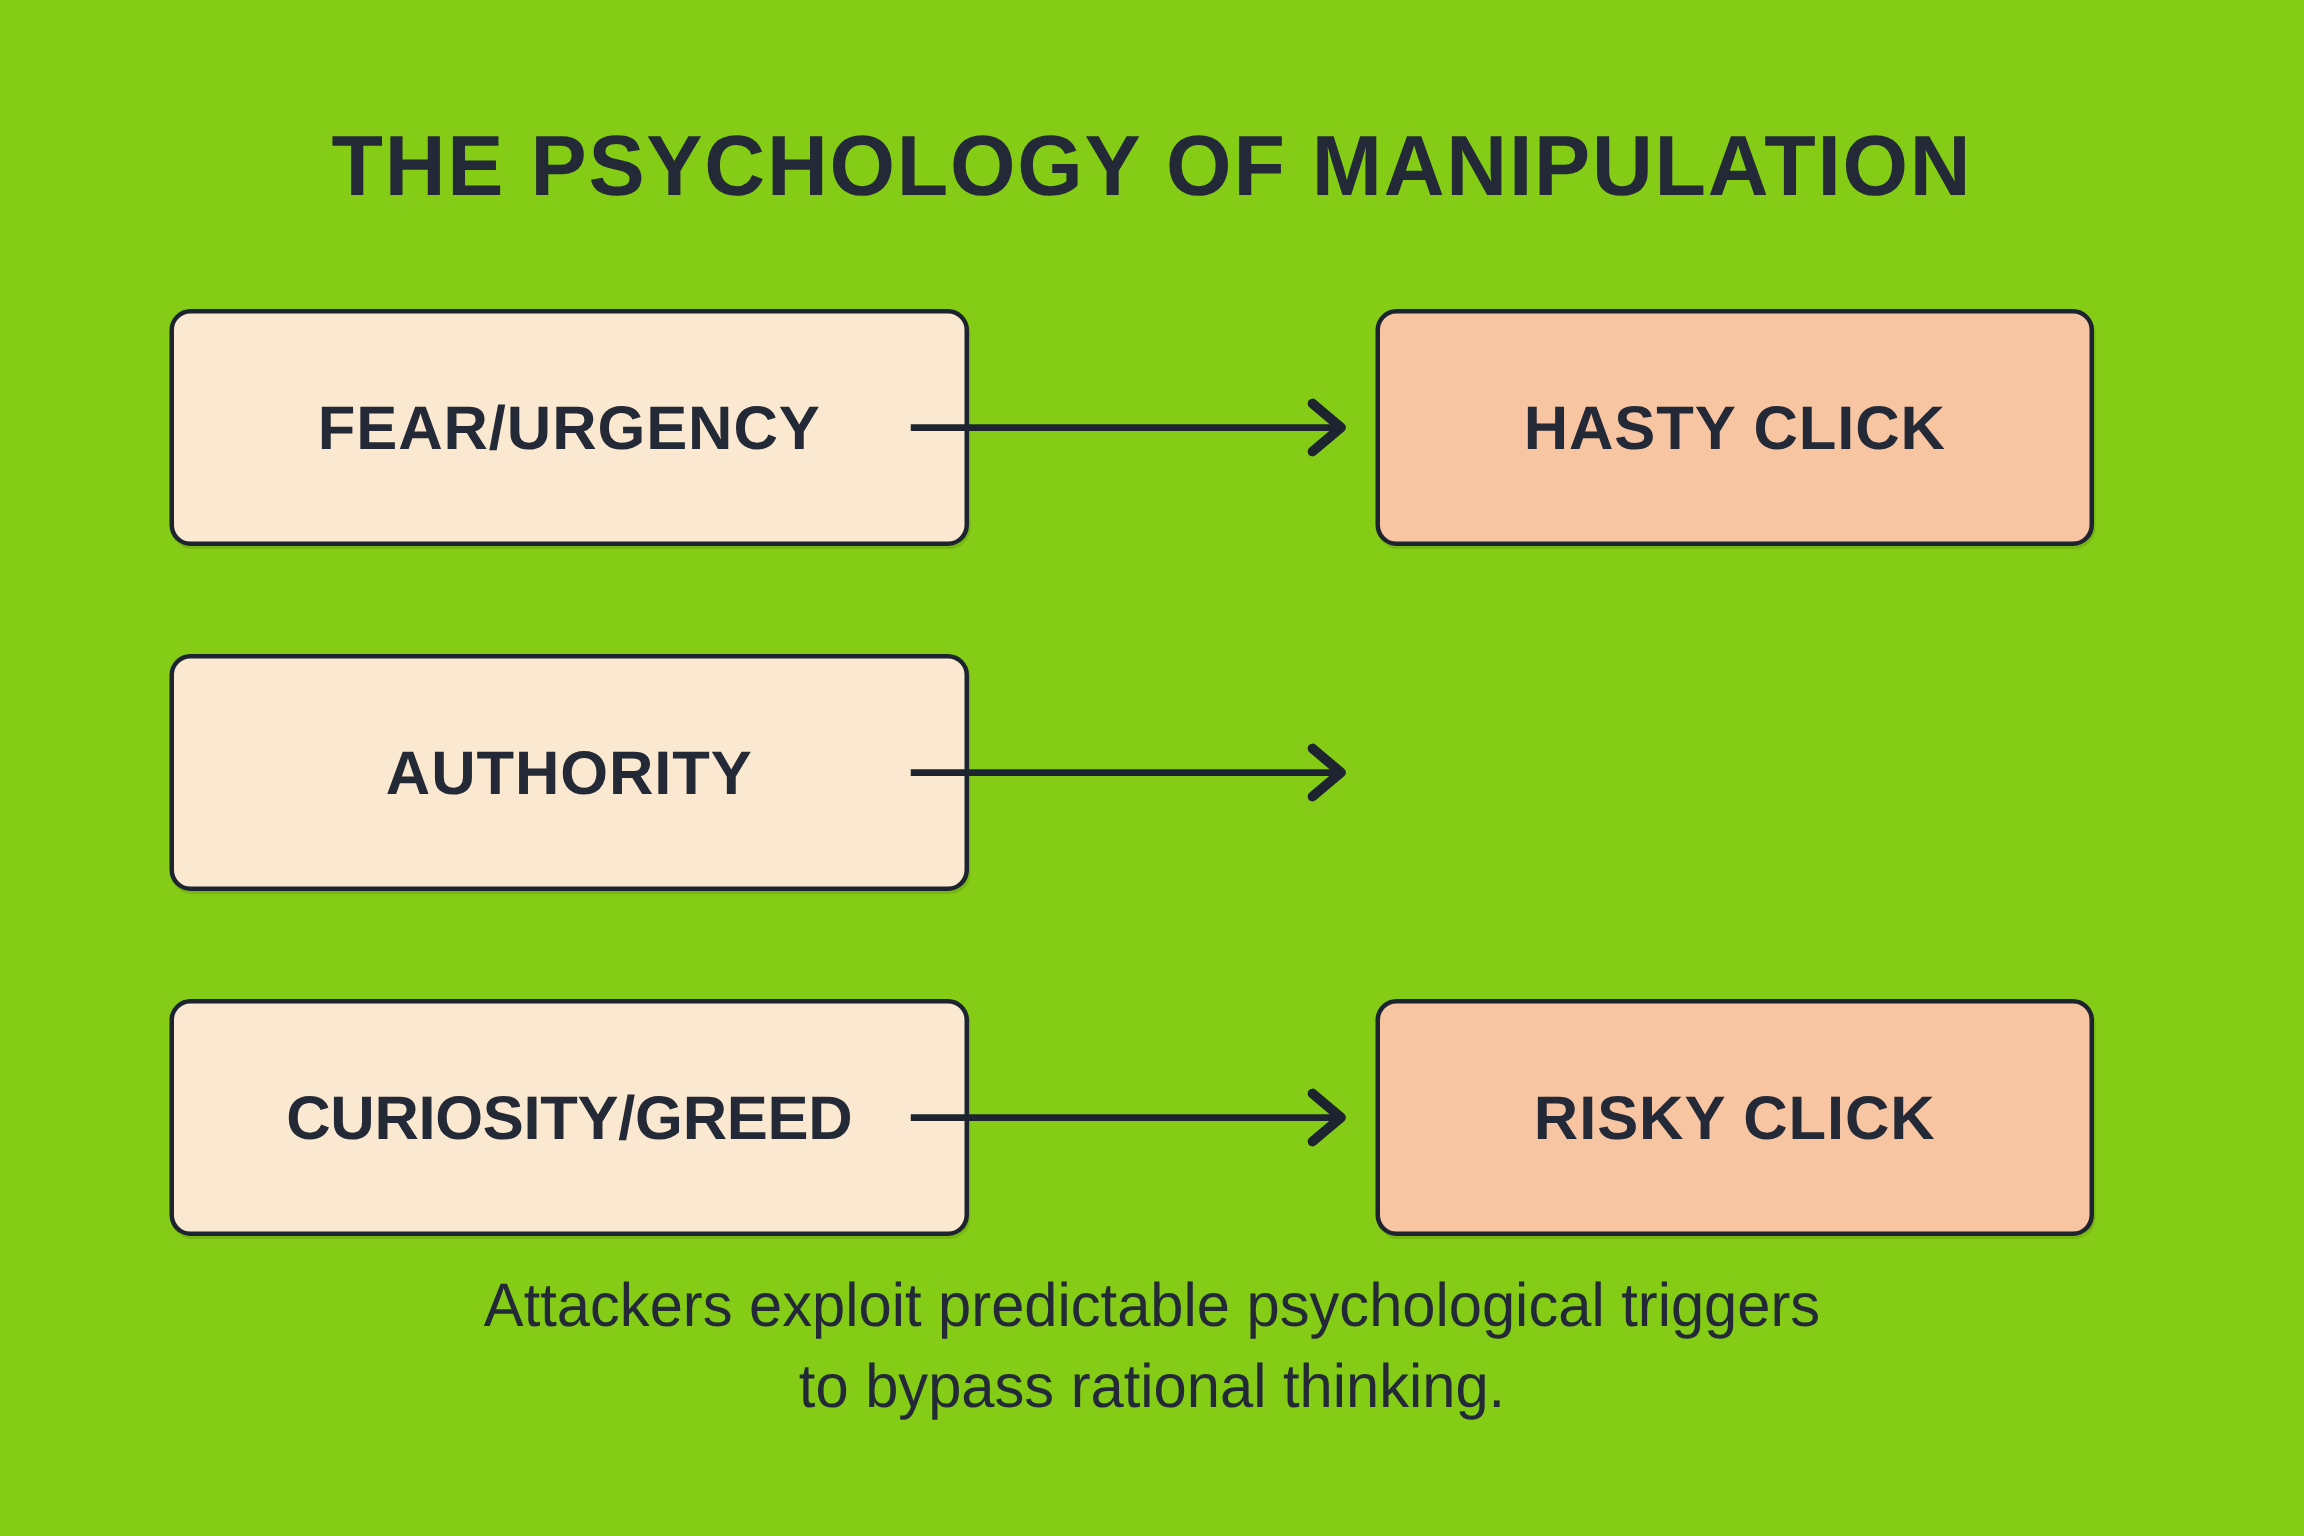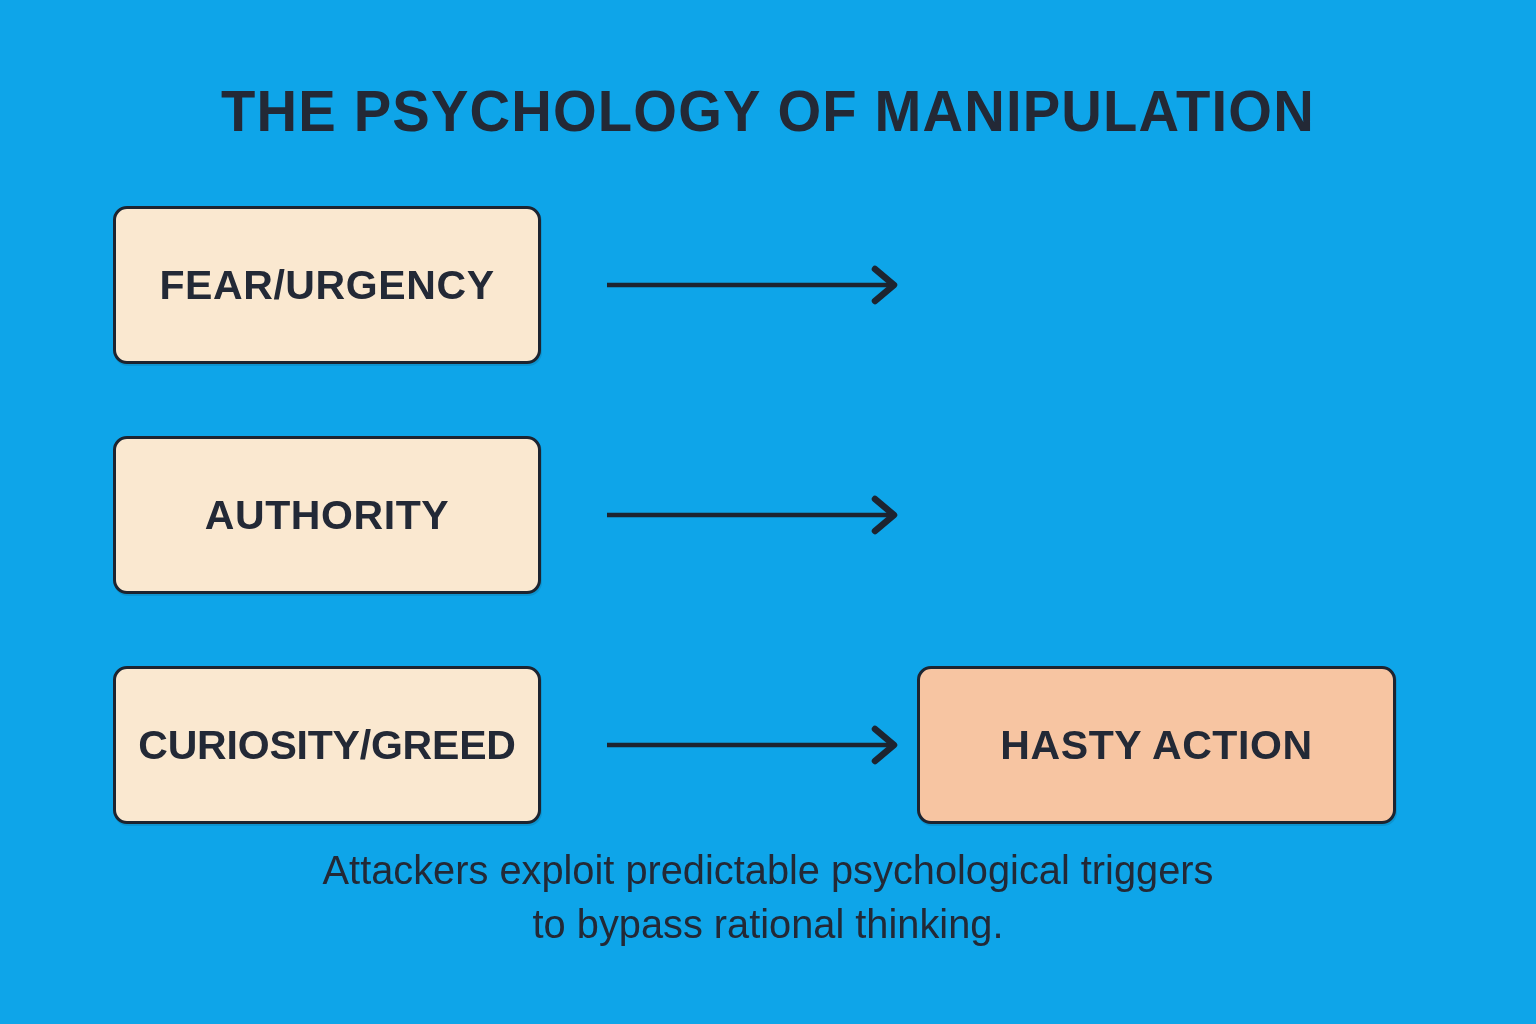--- a/index.html
+++ b/index.html
@@ -10,21 +10,21 @@
     width: 1536px;
     height: 1024px;
     background: #fdf8ef;
     font-family: "Liberation Sans", sans-serif;
     overflow: hidden;
   }
   #canvas {
     position: relative;
     width: 1536px;
     height: 1024px;
-    background: #0ea5e9;
+    background: #84cc16;
   }
 
   
   .title {
     position: absolute;
     left: 0;
     top: 78px;
     width: 1536px;
     text-align: center;
     font-family: "Liberation Sans", sans-serif;
@@ -55,21 +55,21 @@
     box-sizing: border-box;
     border: 3.5px solid #1d2430;
     border-radius: 14px;
     display: flex;
     align-items: center;
     justify-content: center;
     box-shadow: 1px 2px 0 rgba(0,0,0,0.10);
   }
   .box.trigger {
     left: 113px;
-    width: 428px;
+    width: 533px;
     background: #fae8d0;
   }
   .box.outcome {
     left: 917px;
     width: 479px;
     background: #f7c5a2;
   }
   .box-label {
     font-family: "Liberation Sans", sans-serif;
     font-weight: 700;
@@ -121,20 +121,23 @@
   <div class="row r0">
     <div class="box trigger">
       <span class="box-label">FEAR/URGENCY</span>
     </div>
     <div class="arrow">
       <svg width="312" height="158" viewBox="0 0 312 158" aria-hidden="true">
         <line x1="0" y1="79" x2="283" y2="79" stroke="#1d2430" stroke-width="4.5"></line>
         <polyline points="268,63 287,79 268,95" fill="none" stroke="#1d2430" stroke-width="6.5" stroke-linecap="round" stroke-linejoin="round"></polyline>
       </svg>
     </div>
+    <div class="box outcome">
+      <span class="box-label">HASTY CLICK</span>
+    </div>
   </div>
 
   <div class="row r1">
     <div class="box trigger">
       <span class="box-label">AUTHORITY</span>
     </div>
     <div class="arrow">
       <svg width="312" height="158" viewBox="0 0 312 158" aria-hidden="true">
         <line x1="0" y1="79" x2="283" y2="79" stroke="#1d2430" stroke-width="4.5"></line>
         <polyline points="268,63 287,79 268,95" fill="none" stroke="#1d2430" stroke-width="6.5" stroke-linecap="round" stroke-linejoin="round"></polyline>
@@ -146,21 +149,21 @@
     <div class="box trigger">
       <span class="box-label wide">CURIOSITY/GREED</span>
     </div>
     <div class="arrow">
       <svg width="312" height="158" viewBox="0 0 312 158" aria-hidden="true">
         <line x1="0" y1="79" x2="283" y2="79" stroke="#1d2430" stroke-width="4.5"></line>
         <polyline points="268,63 287,79 268,95" fill="none" stroke="#1d2430" stroke-width="6.5" stroke-linecap="round" stroke-linejoin="round"></polyline>
       </svg>
     </div>
     <div class="box outcome">
-      <span class="box-label">HASTY ACTION</span>
+      <span class="box-label">RISKY CLICK</span>
     </div>
   </div>
 
   <div class="caption">
     <span class="cap-line">Attackers exploit predictable psychological triggers</span>
     <span class="cap-line">to bypass rational thinking.</span>
   </div>
 
 </div>
 

